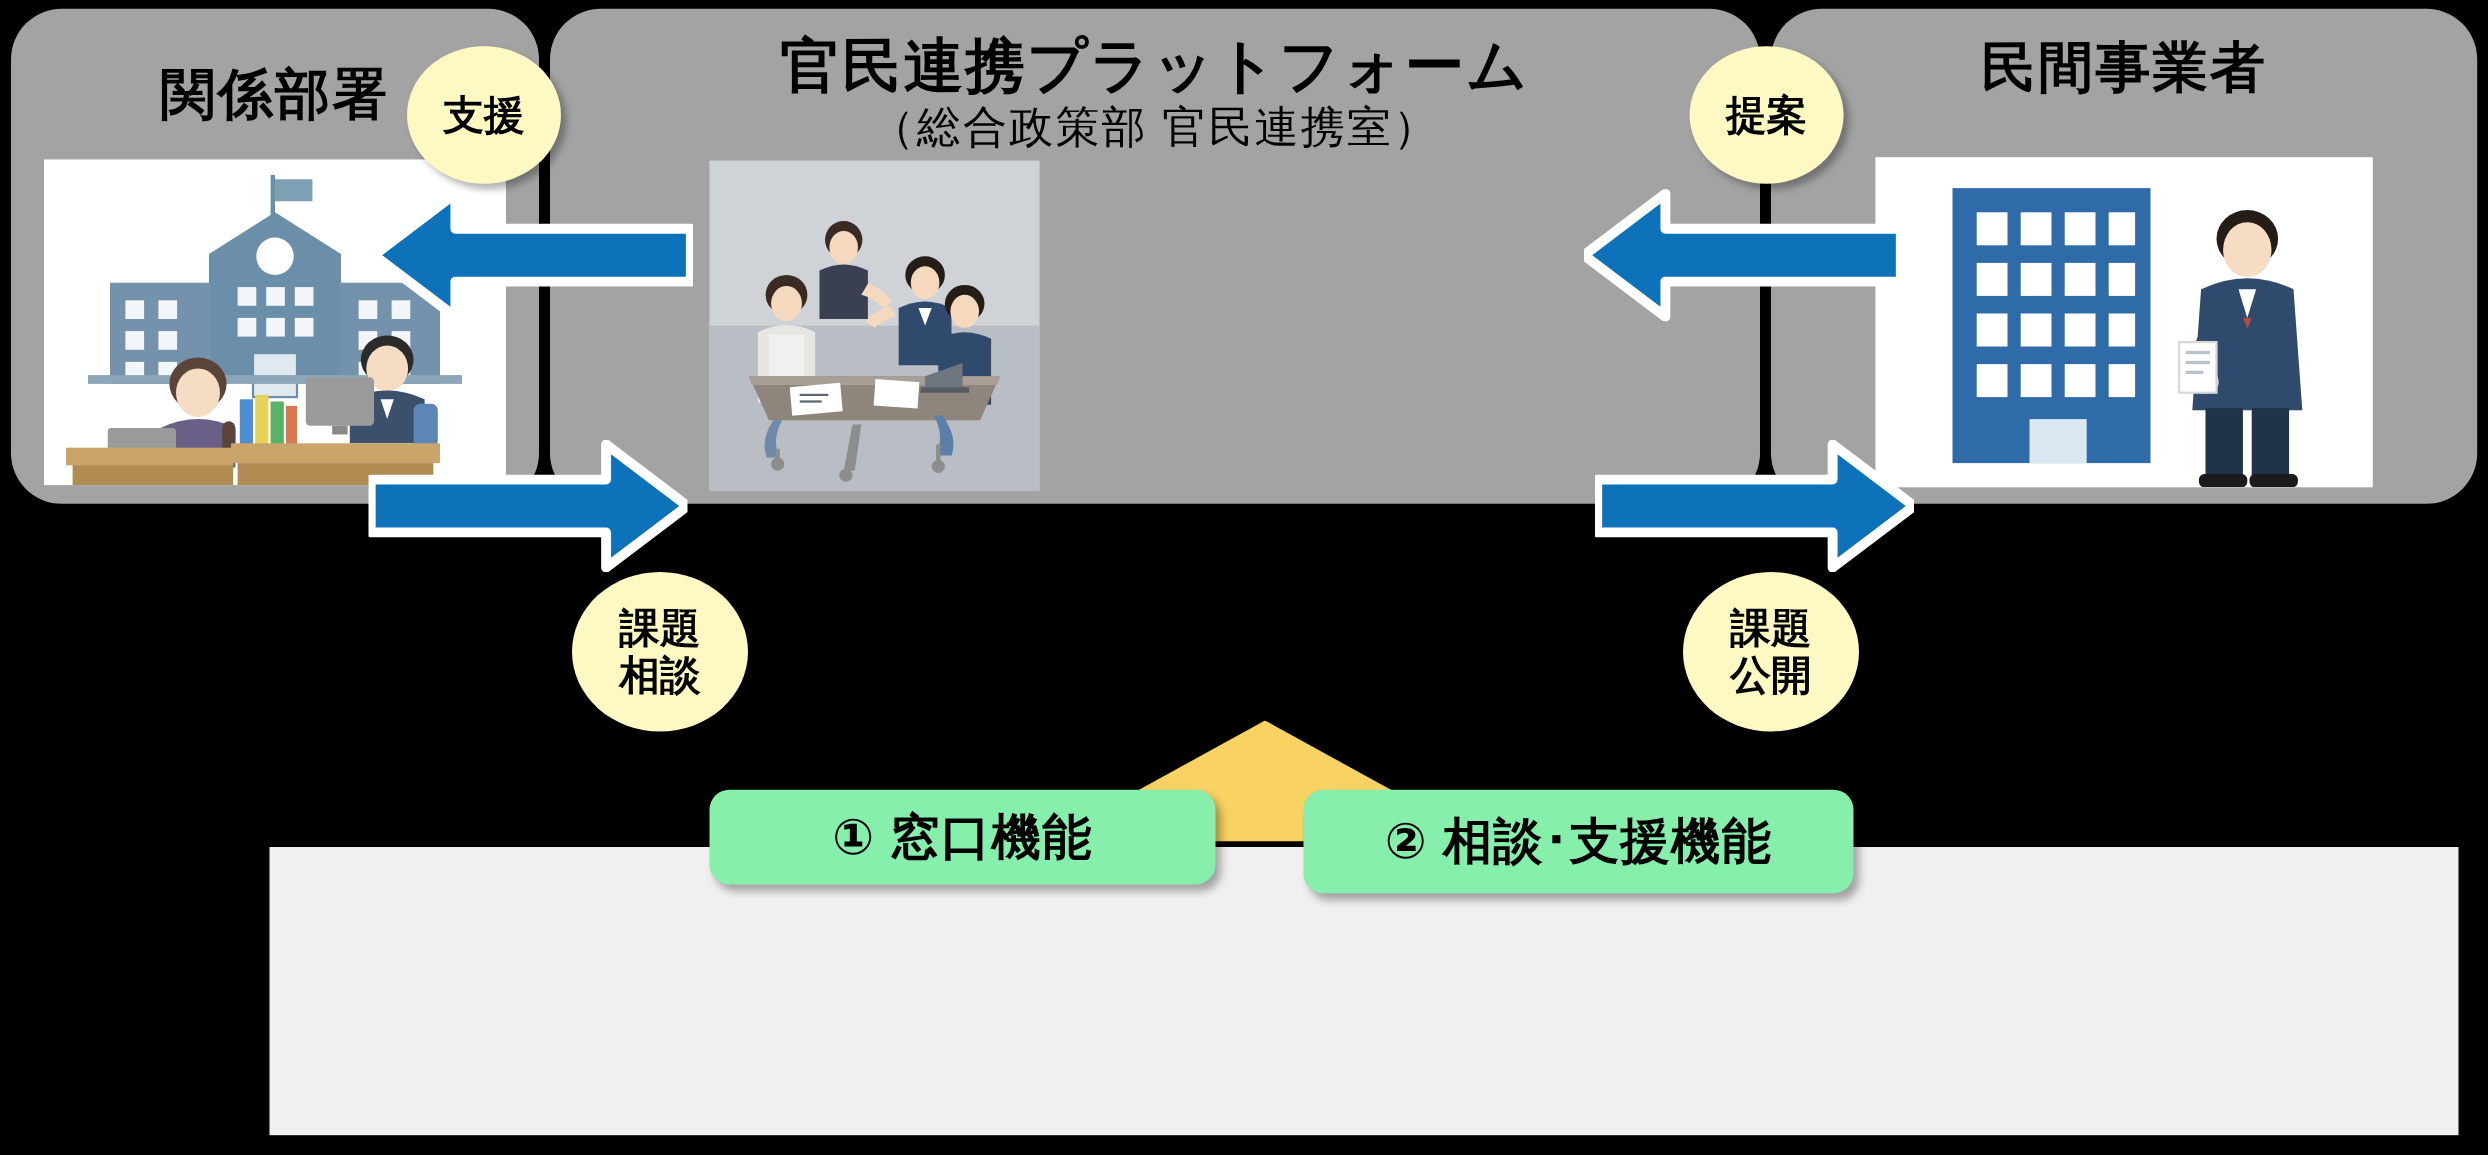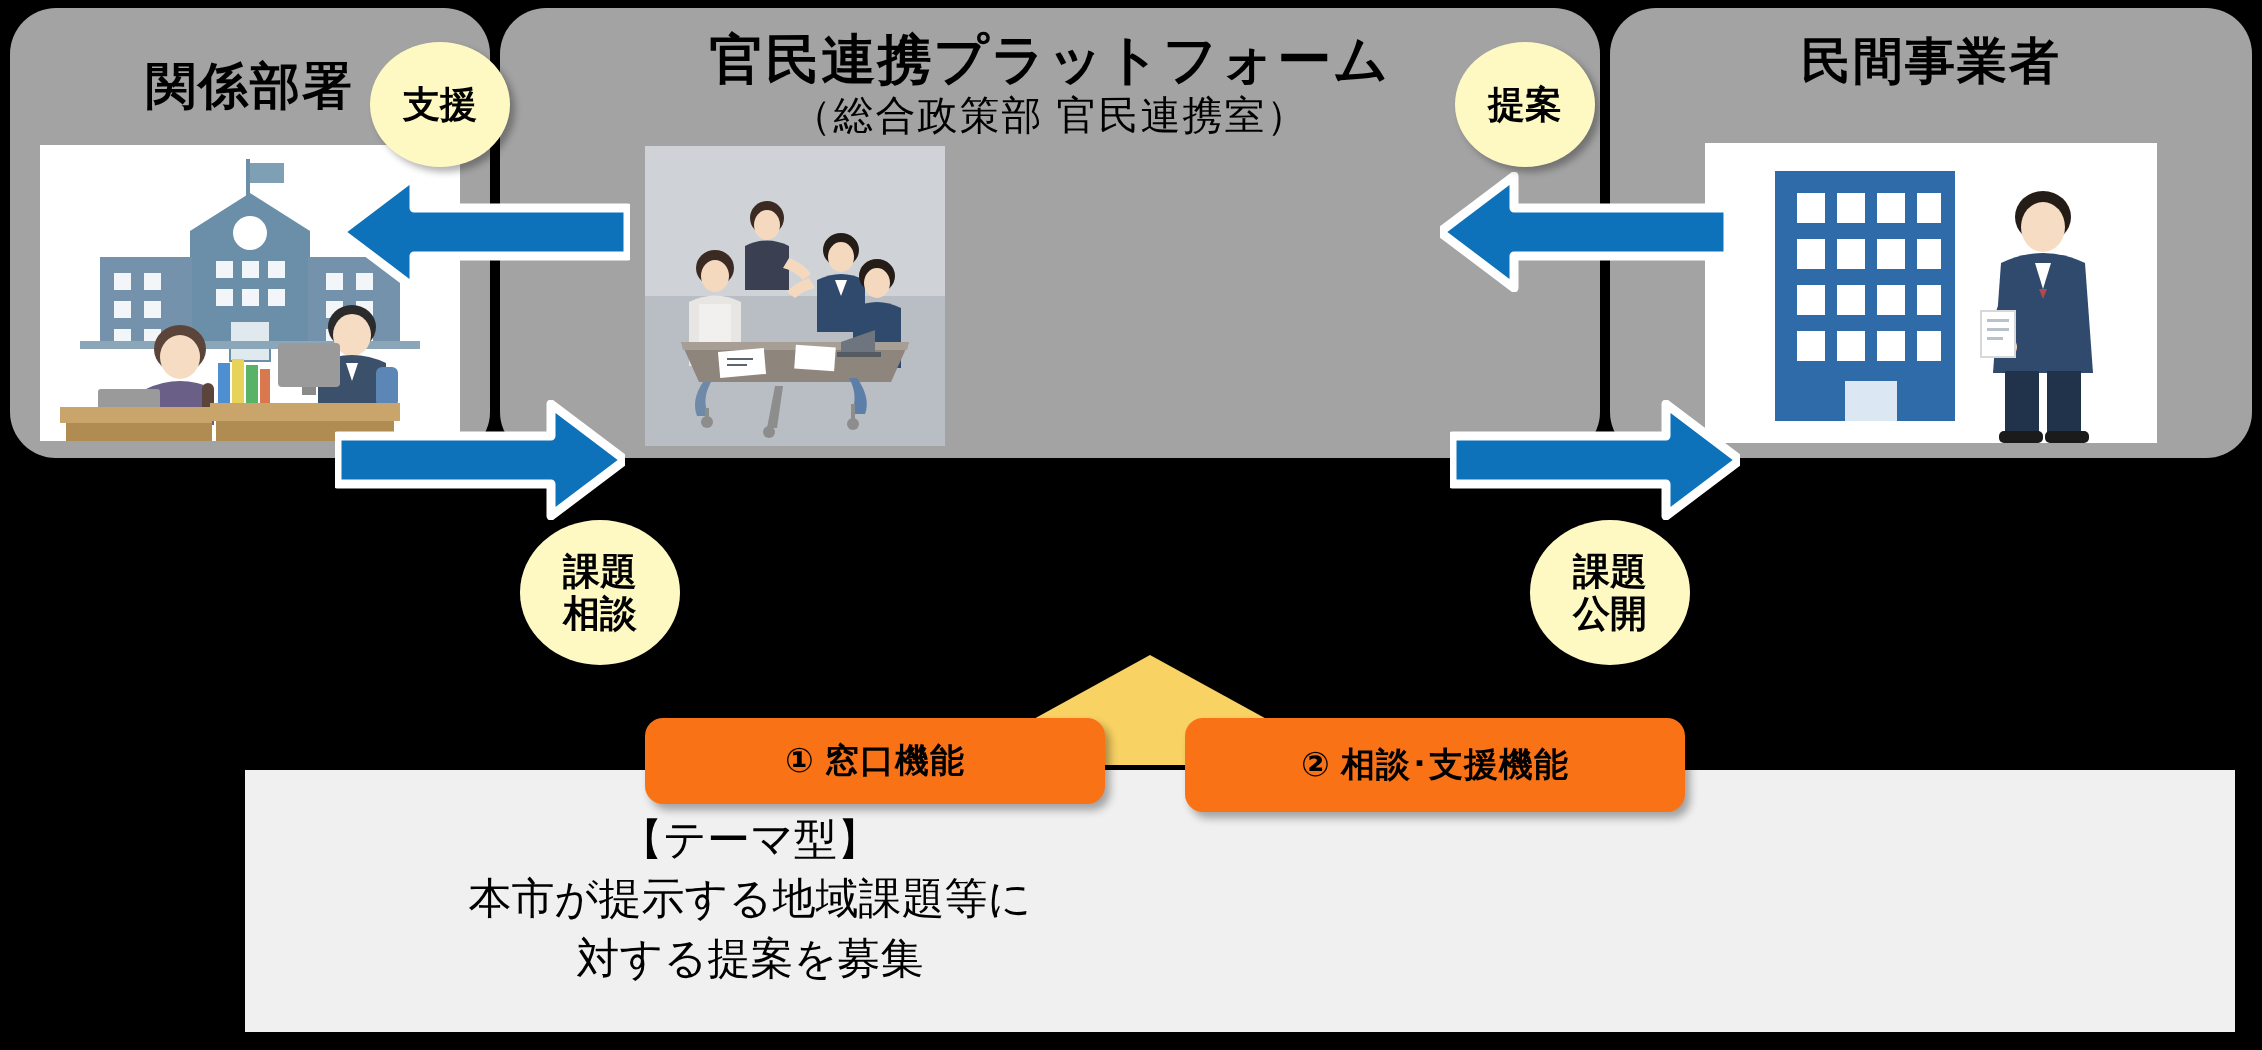--- a/index.html
+++ b/index.html
@@ -22,35 +22,35 @@
   
   #right-panel{left:1610px;top:8px;width:642px;height:450px;}
   #right-title{top:20px;font-size:50px;}
   #right-photo{left:95px;top:135px;width:452px;height:300px;}
   
   .badge{position:absolute;border-radius:50%;background:#fef9c3;
      display:flex;flex-direction:column;align-items:center;justify-content:center;
      font-size:37px;font-weight:700;line-height:1.12;z-index:8;
      box-shadow:5px 5px 7px rgba(0,0,0,.30);text-align:center;}
   #badge-shien{left:370px;top:42px;width:140px;height:125px;}
-  #badge-teian{left:1455px;top:42px;width:140px;height:125px;text-align:center;}
+  #badge-teian{left:1536px;top:42px;width:140px;height:125px;text-align:center;}
   #badge-kadai-sodan{left:520px;top:520px;width:160px;height:145px;}
   #badge-kadai-kokai{left:1530px;top:520px;width:160px;height:145px;}
   
   .arrow{position:absolute;z-index:6;}
   #arrow-lt{left:340px;top:172px;width:290px;height:120px;}
   #arrow-lb{left:335px;top:400px;width:290px;height:120px;}
   #arrow-rt{left:1440px;top:172px;width:290px;height:120px;}
   #arrow-rb{left:1450px;top:400px;width:290px;height:120px;}
   
   #yellow-wedge{position:absolute;left:950px;top:655px;width:400px;height:110px;z-index:3;}
   
-  .pill{position:absolute;background:#f97316;border-radius:18px;z-index:9;
+  .pill{position:absolute;background:#86efac;border-radius:18px;z-index:9;
      display:flex;align-items:center;justify-content:center;
-     font-size:34px;font-weight:700;letter-spacing:1px;
+     font-size:45px;font-weight:700;letter-spacing:1px;
      box-shadow:5px 6px 8px rgba(0,0,0,.33);}
   #pill-1{left:645px;top:718px;width:460px;height:86px;}
   #pill-2{left:1185px;top:718px;width:500px;height:94px;}
   
   #bottom-panel{position:absolute;left:245px;top:770px;width:1990px;height:262px;
      background:#f0f0f0;box-shadow:6px 7px 9px rgba(0,0,0,.32);z-index:2;}
   .col{position:absolute;top:40px;text-align:center;font-size:43px;line-height:1.38;}
   #col-left{left:90px;width:830px;}
   #col-right{left:930px;width:1000px;}
   .col-head{font-weight:500;}
@@ -264,25 +264,20 @@
   <span>公開</span>
 </div>
 
 <div id="yellow-wedge">
   <svg class="svgfill" viewBox="0 0 400 110" preserveAspectRatio="none">
     <path d="M200 0 L400 110 L0 110 Z" fill="#f9d264"></path>
   </svg>
 </div>
 
 <div id="bottom-panel">
-  <div class="col" id="col-left">
-    <div class="col-head">【テーマ型】</div>
-    <div class="col-body">本市が提示する地域課題等に
-対する提案を募集</div>
-  </div>
 </div>
 
 <div class="pill" id="pill-1">
   <span>① 窓口機能</span>
 </div>
 <div class="pill" id="pill-2">
   <span>② 相談･支援機能</span>
 </div>
 
 </body></html>

